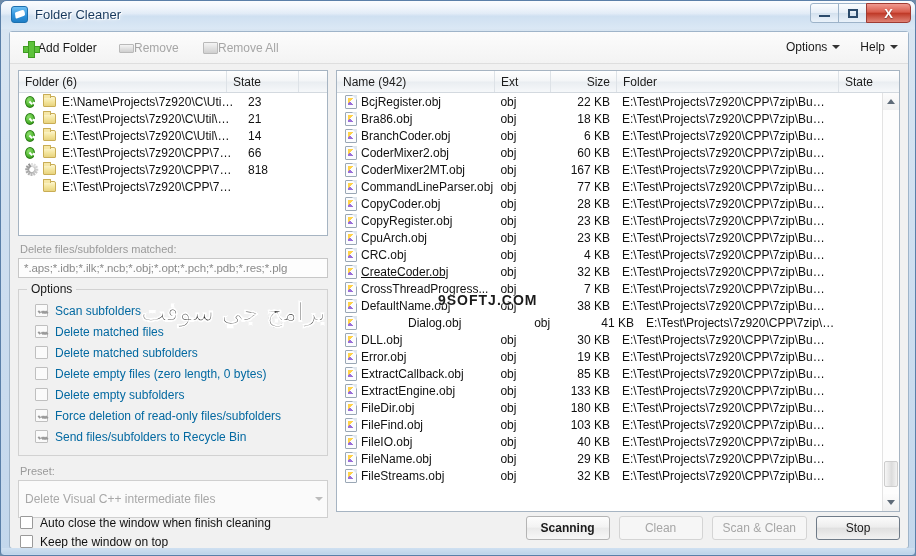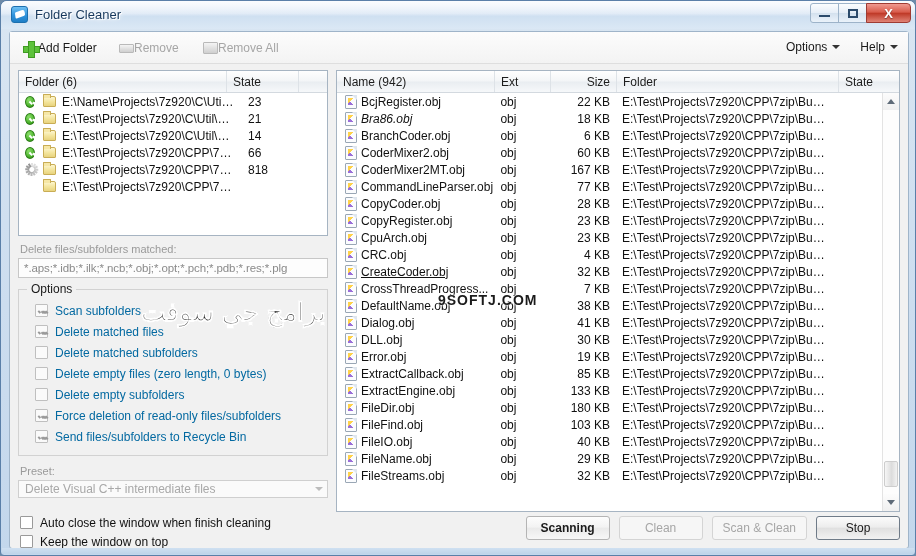--- a/index.html
+++ b/index.html
@@ -186,21 +186,21 @@
     content:""; position:absolute; left:2px; top:6px; width:3px;height:1.5px;
     background:#9a9a9a; transform:rotate(45deg);
     box-shadow: 2.5px -2px 0 0 #9a9a9a, 3.5px -3px 0 0 #9a9a9a, 4.5px -4px 0 0 #9a9a9a, 5.5px -5px 0 0 #9a9a9a;
   }
   .cb.dark { border-color:#9a9a9a; background:#fff; }
   .cbtxt { font-size:12px; color:#0369a1; }
   .cbtxt.active { color:#111; }
 
   
   .combo {
-    height:18px; border:1px solid #cfcfcf; background:#fafafa;
+    height:38px; border:1px solid #cfcfcf; background:#fafafa;
     display:flex; align-items:center; justify-content:space-between;
     padding:0 4px 0 6px; color:#a8a8a8; font-size:12px;
   }
   .combo .caret { border-top-color:#bcbcbc; }
 
   
   .bottom-cb { display:flex; align-items:center; gap:7px; height:19px; }
 
   
   #filelist { width:564px; height:442px; }
@@ -442,21 +442,21 @@
             <div class="lv-row">
               <div class="file-ico" style="margin: 0px 4px 0px 8px;"></div>
               <div class="cell" style="width: 134px; padding: 0px;">BcjRegister.obj</div>
               <div class="cell" style="width: 56px;">obj</div>
               <div class="cell num" style="width: 66px;">22 KB</div>
               <div class="cell" style="width: 222px;">E:\Test\Projects\7z920\CPP\7zip\Bundle...</div>
               <div class="cell" style="width: 45px;"></div>
             </div>
             <div class="lv-row">
               <div class="file-ico" style="margin: 0px 4px 0px 8px;"></div>
-              <div class="cell" style="width: 134px; padding: 0px; font-style: italic;">Bra86.obj</div>
+              <div class="cell" style="width: 134px; padding: 0px;">Bra86.obj</div>
               <div class="cell" style="width: 56px;">obj</div>
               <div class="cell num" style="width: 66px;">18 KB</div>
               <div class="cell" style="width: 222px;">E:\Test\Projects\7z920\CPP\7zip\Bundle...</div>
               <div class="cell" style="width: 45px;"></div>
             </div>
             <div class="lv-row">
               <div class="file-ico" style="margin: 0px 4px 0px 8px;"></div>
               <div class="cell" style="width: 134px; padding: 0px;">BranchCoder.obj</div>
               <div class="cell" style="width: 56px;">obj</div>
               <div class="cell num" style="width: 66px;">6 KB</div>
@@ -538,21 +538,21 @@
             <div class="lv-row">
               <div class="file-ico" style="margin: 0px 4px 0px 8px;"></div>
               <div class="cell" style="width: 134px; padding: 0px;">DefaultName.obj</div>
               <div class="cell" style="width: 56px;">obj</div>
               <div class="cell num" style="width: 66px;">38 KB</div>
               <div class="cell" style="width: 222px;">E:\Test\Projects\7z920\CPP\7zip\Bundle...</div>
               <div class="cell" style="width: 45px;"></div>
             </div>
             <div class="lv-row">
               <div class="file-ico" style="margin: 0px 4px 0px 8px;"></div>
-              <div class="cell" style="width: 134px; padding: 0px;">Dialog.obj</div>
+              <div class="cell" style="width: 134px; padding: 0px; margin-left: 47px;">Dialog.obj</div>
               <div class="cell" style="width: 56px;">obj</div>
               <div class="cell num" style="width: 66px;">41 KB</div>
               <div class="cell" style="width: 222px;">E:\Test\Projects\7z920\CPP\7zip\Bundle...</div>
               <div class="cell" style="width: 45px;"></div>
             </div>
             <div class="lv-row">
               <div class="file-ico" style="margin: 0px 4px 0px 8px;"></div>
               <div class="cell" style="width: 134px; padding: 0px;">DLL.obj</div>
               <div class="cell" style="width: 56px;">obj</div>
               <div class="cell num" style="width: 66px;">30 KB</div>

